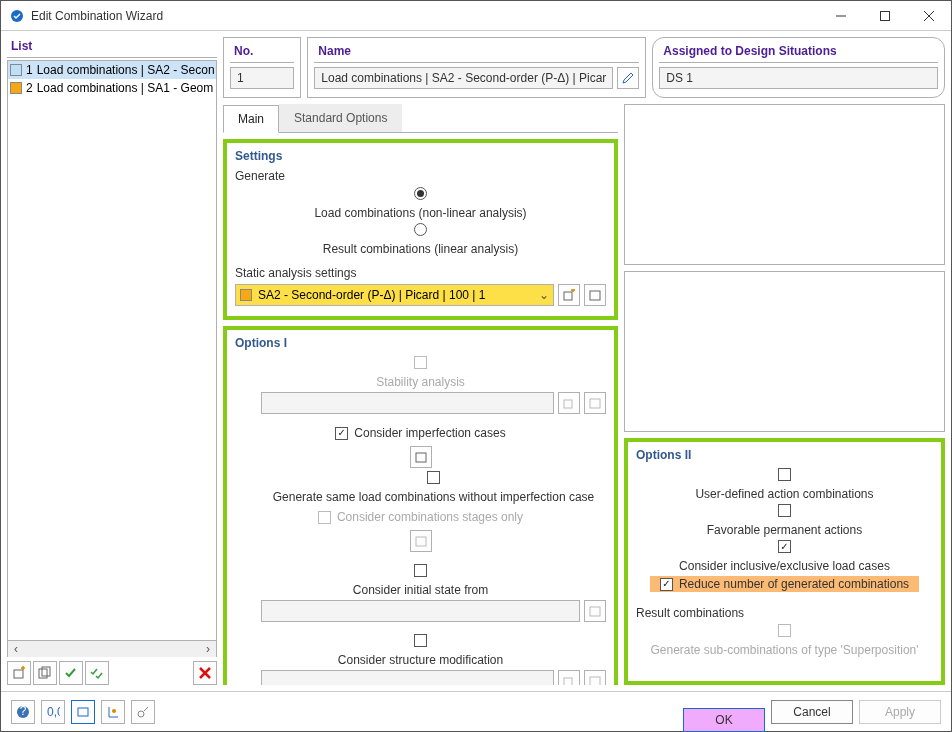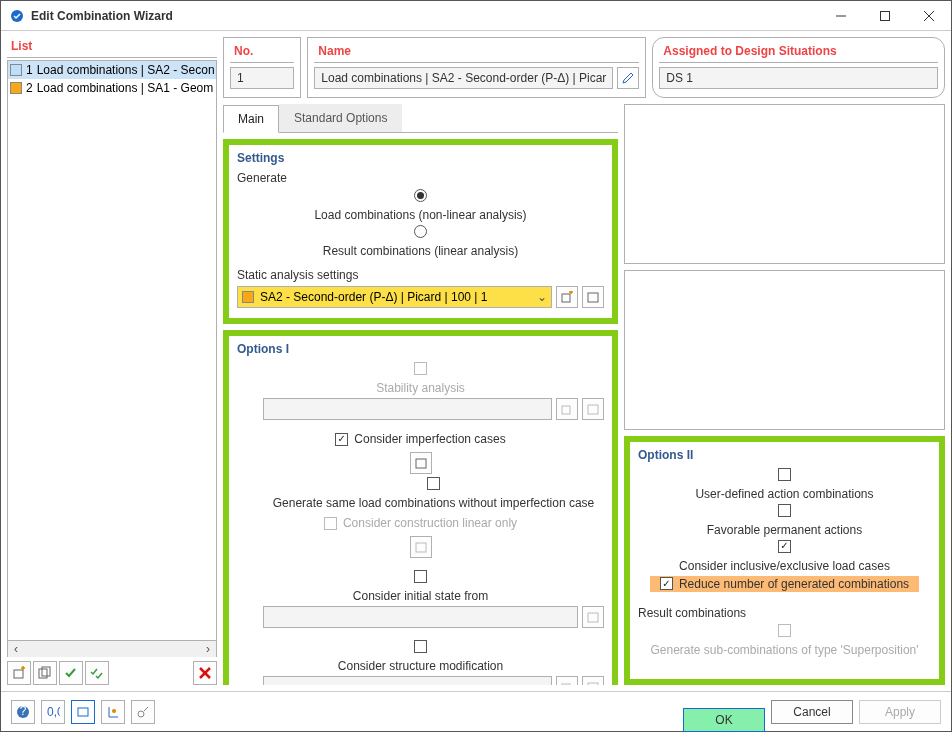--- a/index.html
+++ b/index.html
@@ -1,26 +1,26 @@
 <!DOCTYPE html>
 <html><head>
 <meta charset="utf-8">
 <style>
 * { box-sizing: border-box; font-family: "Segoe UI", Tahoma, sans-serif; font-size: 12px; }
 body { margin: 0; background: #fff; }
 .window { width: 952px; height: 732px; border: 1px solid #555; display: flex; flex-direction: column; background: #fff; }
 .titlebar { height: 30px; display: flex; align-items: center; padding: 0 0 0 8px; border-bottom: 1px solid #ccc; }
 .titlebar .icon { width: 16px; height: 16px; margin-right: 6px; }
-.titlebar .title { flex: 1; color: #333; font-weight: bold; }
+.titlebar .title { flex: 1; color: #333; }
 .titlebar .winbtns { display: flex; }
 .winbtn { width: 44px; height: 30px; display: flex; align-items: center; justify-content: center; color: #333; }
 
 .body { flex: 1; display: flex; padding: 6px; gap: 6px; overflow: hidden; }
 .list-panel { width: 210px; display: flex; flex-direction: column; }
-.panel-header { color: #ef4444; font-weight: 600; padding: 2px 4px 4px; border-bottom: 1px solid #b0b0b0; margin-bottom: 2px; }
+.panel-header { color: #4c1d95; font-weight: 600; padding: 2px 4px 4px; border-bottom: 1px solid #b0b0b0; margin-bottom: 2px; }
 .list { flex: 1; border: 1px solid #b0b0b0; overflow: hidden; background: #fff; }
 .list-item { display: flex; align-items: center; height: 18px; padding: 0 2px; gap: 4px; white-space: nowrap; overflow: hidden; }
 .list-item.selected { background: #cde3f8; }
 .swatch { width: 12px; height: 12px; border: 1px solid #888; flex-shrink: 0; }
 .sw-blue { background: #bcdffb; }
 .sw-orange { background: #f7a814; }
 .list-scrollbar-h { height: 16px; border: 1px solid #b0b0b0; border-top: none; display: flex; align-items: center; }
 .sb-btn { width: 16px; height: 16px; display: flex; align-items: center; justify-content: center; background: #f0f0f0; color: #555; }
 .sb-track { flex: 1; background: #f0f0f0; height: 16px; position: relative; }
 .list-toolbar { display: flex; gap: 2px; margin-top: 4px; align-items: center; }
@@ -38,21 +38,21 @@
 .icon-btn-sm { width: 22px; height: 22px; border: 1px solid #b0b0b0; background: #fdfdfd; display: flex; align-items: center; justify-content: center; }
 
 .content-row { flex: 1; display: flex; gap: 6px; overflow: hidden; }
 .content-left { width: 395px; display: flex; flex-direction: column; gap: 6px; }
 .content-right { flex: 1; display: flex; flex-direction: column; gap: 6px; }
 
 .tabs { display: flex; border-bottom: 1px solid #b0b0b0; }
 .tab { padding: 6px 14px; background: #ededed; color: #555; cursor: default; border: 1px solid transparent; }
 .tab.active { background: #fff; color: #222; border: 1px solid #b0b0b0; border-bottom-color: #fff; position: relative; top: 1px; }
 
-.section-box { border: 6px solid #84cc16; padding: 6px 8px 10px; }
+.section-box { border: 4px solid #84cc16; padding: 6px 8px 10px; }
 .section-box.flexfill { flex: 1; }
 .section-title { color: #335a8e; font-weight: 600; margin-bottom: 6px; }
 .subhead { color: #333; margin: 4px 0 4px; }
 .radio-row, .check-row { display: flex; align-items: center; gap: 6px; margin: 3px 0; color: #333; flex-direction: column; }
 .radio { width: 13px; height: 13px; border: 1px solid #555; border-radius: 50%; display: flex; align-items: center; justify-content: center; flex-shrink: 0; }
 .radio.checked::after { content: ""; width: 7px; height: 7px; background: #333; border-radius: 50%; }
 .checkbox { width: 13px; height: 13px; border: 1px solid #555; display: flex; align-items: center; justify-content: center; flex-shrink: 0; background: #fff; }
 .checkbox.checked::after { content: "✓"; font-size: 10px; line-height: 10px; color: #222; }
 .checkbox.disabled { border-color: #bbb; }
 .disabled-text { color: #aaa; }
@@ -63,21 +63,21 @@
 .row-with-btns { display: flex; gap: 4px; align-items: center; }
 .row-with-btns .combo, .row-with-btns .dropdown-plain { flex: 1; }
 .indent { margin-left: 26px; }
 .highlight { background: #fdba74; padding: 1px 10px; display: inline-flex; align-items: center; gap: 6px; }
 .placeholder-box { border: 1px solid #b0b0b0; flex: 1; }
 
 .comment-box { border: 1px solid #ec4899; padding: 4px 6px 8px; }
 .footer { height: 40px; border-top: 1px solid #ccc; display: flex; align-items: center; padding: 0 10px; gap: 6px; }
 .footer .spacer { flex: 1; }
 .dlg-btn { min-width: 82px; height: 24px; border: 1px solid #888; background: #fdfdfd; color: #333; display: flex; align-items: center; justify-content: center; }
-.dlg-btn.primary { border: 1px solid #1a6bc9; background: #86efac; margin-top: 16px; }
+.dlg-btn.primary { border: 1px solid #1a6bc9; background: #f0abfc; margin-top: 16px; }
 .dlg-btn.disabled { color: #aaa; border-color: #ccc; }
 svg { display: block; }
 </style>
 </head>
 <body>
 
 <div class="window">
   <div class="titlebar">
     <span class="icon">
       <svg width="16" height="16">
@@ -258,21 +258,21 @@
                   </svg>
                 </span>
             </div>
             <div class="check-row indent">
               <span class="checkbox"></span>
               <span>Generate same load combinations without imperfection case</span>
             </div>
             <div class="check-row" style="justify-content:space-between; margin-top:6px;">
               <span style="display:flex;align-items:center;gap:6px;">
                 <span class="checkbox disabled"></span>
-                <span class="disabled-text">Consider construction linear only</span>
+                <span class="disabled-text">Consider combinations stages only</span>
               </span>
               <span class="icon-btn-sm">
                   <svg width="12" height="12">
                     <rect x="1" y="2" width="10" height="9" fill="none" stroke="#bbb"></rect>
                   </svg>
                 </span>
             </div>
 
             <div class="check-row" style="margin-top:12px;">
               <span class="checkbox"></span>

